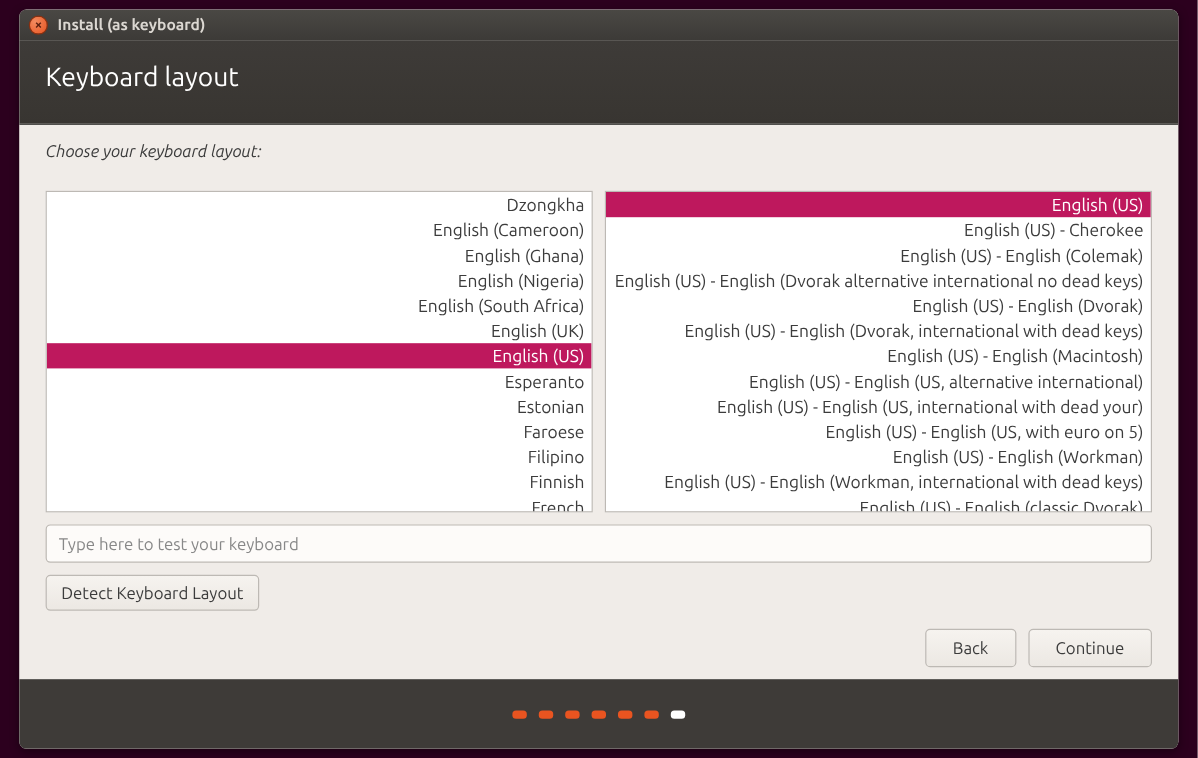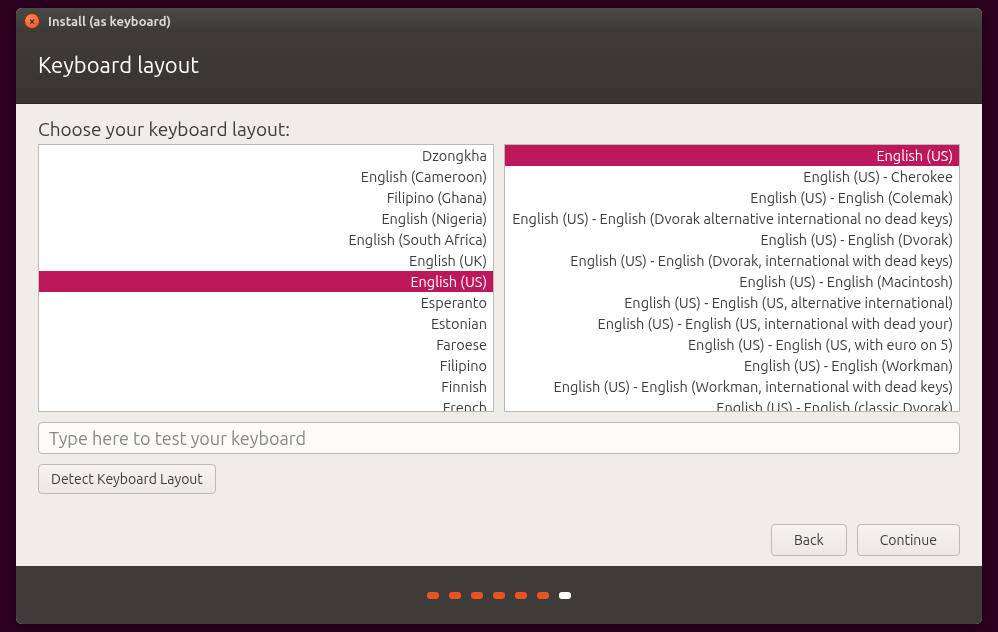--- a/index.html
+++ b/index.html
@@ -59,23 +59,24 @@
       font-size: 22px;
       border-bottom: 1px solid #2a2826;
     }
     .content {
       padding: 14px 22px 10px 22px;
       height: calc(100% - 26px - 70px - 58px);
       display: flex;
       flex-direction: column;
     }
     .instruction {
-      margin-bottom: 4px;
-      font-size: 19px;
-      color: #3c3c3c;
+      margin-bottom: 25px;
+      font-size: 14px;
+      color: #3c3c3c;
+      font-style: italic;
     }
     .lists {
       display: flex;
       gap: 10px;
       height: 268px;
       text-align: right;
     }
     .listbox {
       flex: 1;
       border: 1px solid #bdb9b4;
@@ -95,21 +96,21 @@
       color: #fff;
     }
     .test-input {
       margin-top: 10px;
       width: 100%;
       height: 32px;
       border: 1px solid #bdb9b4;
       border-radius: 4px;
       background: #fdfbf9;
       padding: 0 10px;
-      font-size: 18px;
+      font-size: 14px;
       color: #3c3c3c;
       font-family: inherit;
     }
     .test-input::placeholder {
       color: #888;
     }
     .detect-btn {
       margin-top: 10px;
       width: fit-content;
       padding: 6px 12px;
@@ -174,21 +175,21 @@
     <span>Keyboard layout</span>
   </div>
 
   <div class="content">
     <div class="instruction">Choose your keyboard layout:</div>
 
     <div class="lists">
       <div class="listbox" id="layouts-list">
           <div class="item">Dzongkha</div>
           <div class="item">English (Cameroon)</div>
-          <div class="item">Filipino (Ghana)</div>
+          <div class="item">English (Ghana)</div>
           <div class="item">English (Nigeria)</div>
           <div class="item">English (South Africa)</div>
           <div class="item">English (UK)</div>
           <div class="item selected">English (US)</div>
           <div class="item">Esperanto</div>
           <div class="item">Estonian</div>
           <div class="item">Faroese</div>
           <div class="item">Filipino</div>
           <div class="item">Finnish</div>
           <div class="item">French</div>

